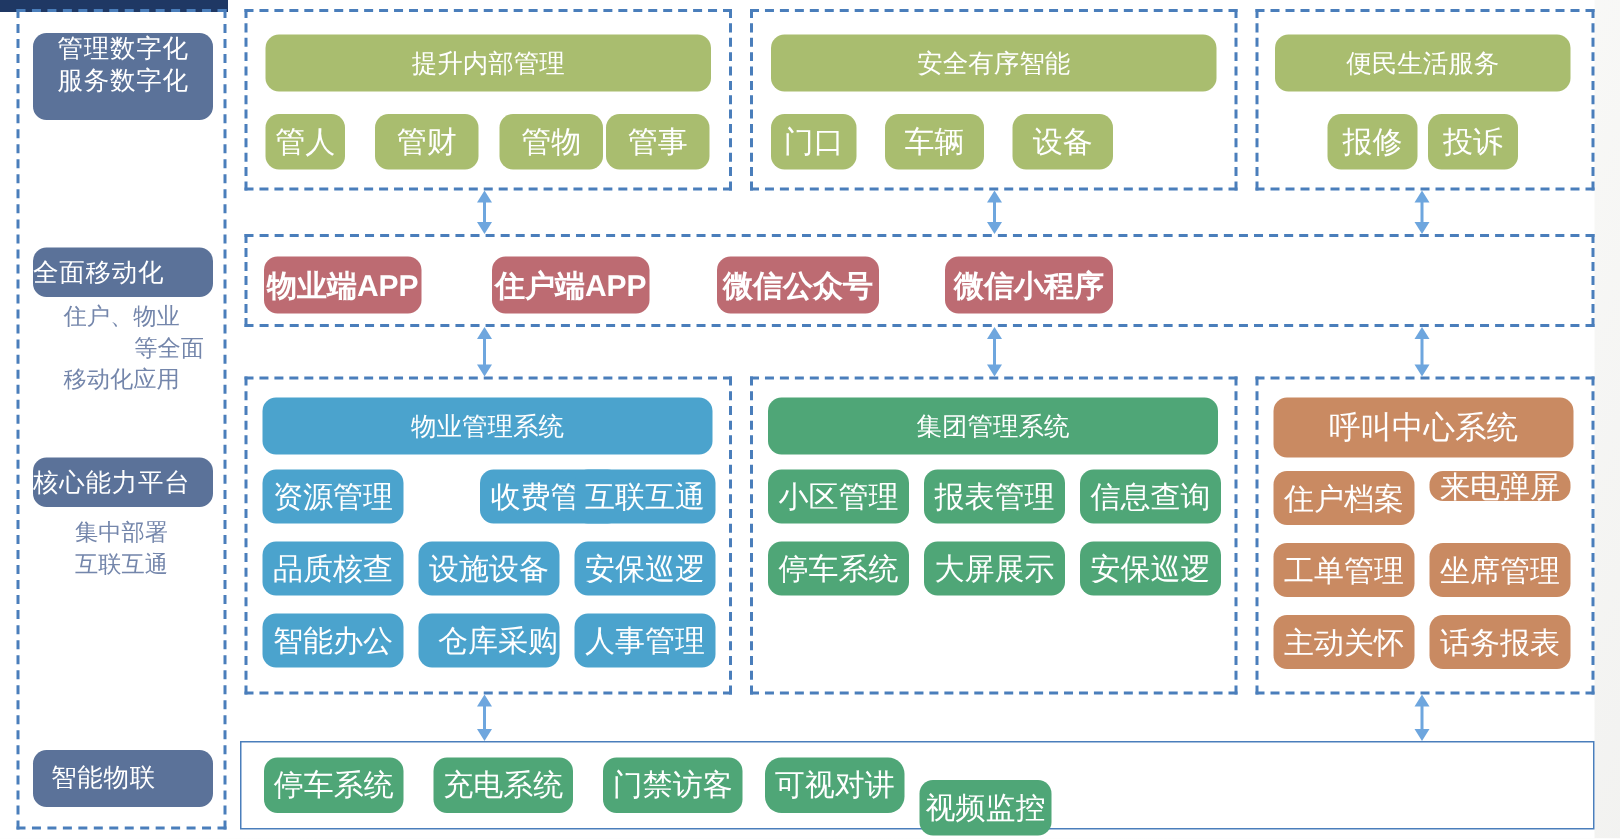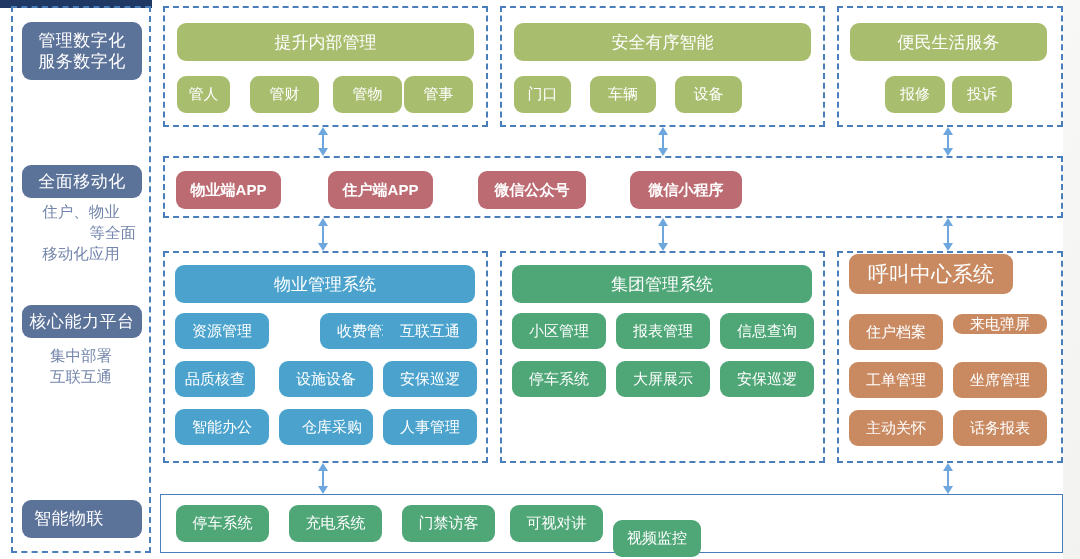--- a/index.html
+++ b/index.html
@@ -22,29 +22,29 @@
   .abs{position:absolute;box-sizing:border-box;}
 
   .dashgroup{border:2px dashed #4a7ebb;background:transparent;}
   .solidgroup{border:1.5px solid #4a7ebb;background:#ffffff;}
 
   
   .sidecol{position:absolute;left:11px;top:6px;width:140px;height:547px;
            border:2px dashed #4a7ebb;box-sizing:border-box;}
   .sidepill{position:absolute;box-sizing:border-box;border-radius:9px;
             background:#5b7299;color:#ffffff;display:flex;align-items:center;
-            justify-content:center;text-align:center;line-height:1.25;
+            justify-content:flex-start;text-align:center;line-height:1.25;
             font-size:17px;letter-spacing:.5px;}
   .sidesub{position:absolute;color:#7486ab;text-align:center;font-size:15.5px;
            line-height:1.35;width:138px;left:12px;}
 
   
   .chip{position:absolute;box-sizing:border-box;border-radius:9px;color:#ffffff;
         display:flex;align-items:center;justify-content:center;text-align:center;
-        font-size:15px;white-space:nowrap;}
+        font-size:20px;white-space:nowrap;}
   .chip.hdr{font-size:17px;}
   .chip.hdr.big{font-size:21px;}
 
   .c-green{background:#a9bd6f;}
   .c-red{background:#bd6b72;font-weight:bold;}
   .c-blue{background:#4ba3cd;}
   .c-grn2{background:#4fa677;}
   .c-orange{background:#c98a62;}
   .c-iot{background:#4fa677;}
 
@@ -188,21 +188,21 @@
     </div>
   <div class="chip c-blue" style="left:175px;top:313px;width:94px;height:36px;">
     <span>资源管理</span>
     </div>
   <div class="chip c-blue" style="left:279px;top:313px;width:94px;height:36px;margin-left:41px;">
     <span>收费管理</span>
     </div>
   <div class="chip c-blue" style="left:383px;top:313px;width:94px;height:36px;">
     <span>互联互通</span>
     </div>
-  <div class="chip c-blue" style="left:175px;top:361px;width:80px;height:36px;">
+  <div class="chip c-blue" style="left:175px;top:361px;width:94px;height:36px;">
     <span>品质核查</span>
     </div>
   <div class="chip c-blue" style="left:279px;top:361px;width:94px;height:36px;">
     <span>设施设备</span>
     </div>
   <div class="chip c-blue" style="left:383px;top:361px;width:94px;height:36px;">
     <span>安保巡逻</span>
     </div>
   <div class="chip c-blue" style="left:175px;top:409px;width:94px;height:36px;">
     <span>智能办公</span>
@@ -231,21 +231,21 @@
     <span>停车系统</span>
     </div>
   <div class="chip c-grn2" style="left:616px;top:361px;width:94px;height:36px;">
     <span>大屏展示</span>
     </div>
   <div class="chip c-grn2" style="left:720px;top:361px;width:94px;height:36px;">
     <span>安保巡逻</span>
     </div>
 
   <div class="abs dashgroup" style="left:837px;top:251px;width:226px;height:212px;"></div>
-  <div class="chip hdr big c-orange" style="left:849px;top:254px;width:164px;height:40px;text-align:right;">
+  <div class="chip hdr big c-orange" style="left:849px;top:265px;width:200px;height:40px;text-align:right;">
     <span>呼叫中心系统</span>
     </div>
   <div class="chip c-orange" style="left:849px;top:314px;width:94px;height:36px;">
     <span>住户档案</span>
     </div>
   <div class="chip c-orange" style="left:953px;top:314px;width:94px;height:20px;">
     <span>来电弹屏</span>
     </div>
   <div class="chip c-orange" style="left:849px;top:362px;width:94px;height:36px;">
     <span>工单管理</span>
@@ -274,19 +274,19 @@
   <div class="abs solidgroup" style="left:160px;top:494px;width:903px;height:59px;"></div>
   <div class="chip c-iot" style="left:176px;top:505px;width:93px;height:37px;">
     <span>停车系统</span>
     </div>
   <div class="chip c-iot" style="left:289px;top:505px;width:93px;height:37px;">
     <span>充电系统</span>
     </div>
   <div class="chip c-iot" style="left:402px;top:505px;width:93px;height:37px;">
     <span>门禁访客</span>
     </div>
-  <div class="chip c-iot" style="left:510px;top:505px;width:93px;height:37px;">
+  <div class="chip c-iot" style="left:510px;top:505px;width:93px;height:37px;border-radius:11px;">
     <span>可视对讲</span>
     </div>
   <div class="chip c-iot" style="left:613px;top:520px;width:88px;height:37px;">
     <span>视频监控</span>
     </div>
 </div>
 
 </body></html>

